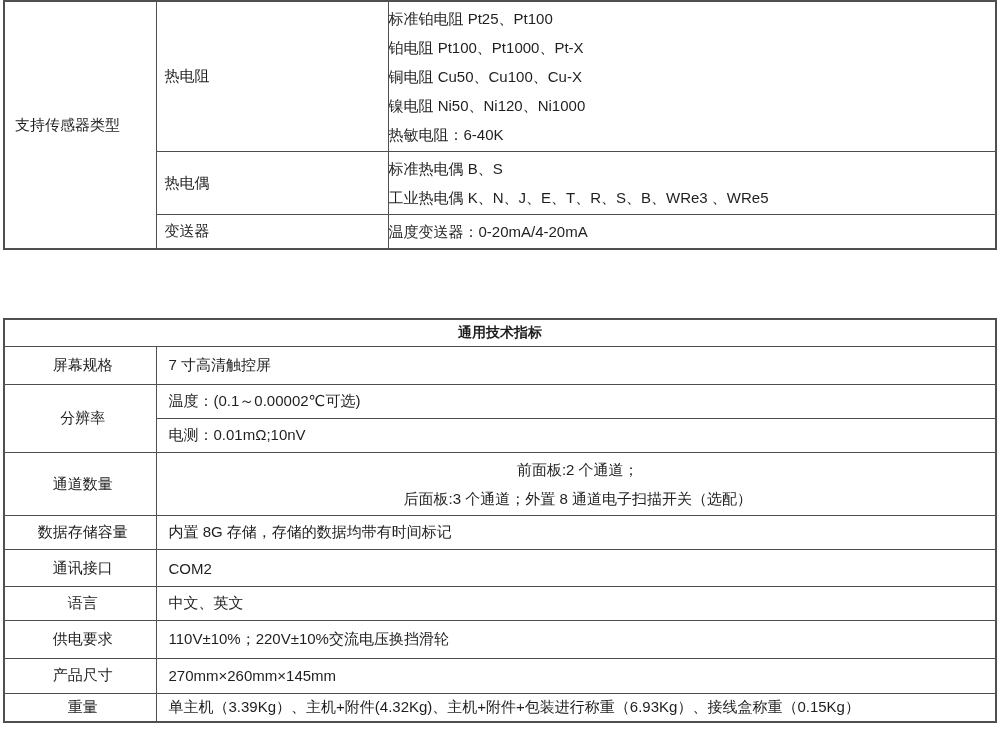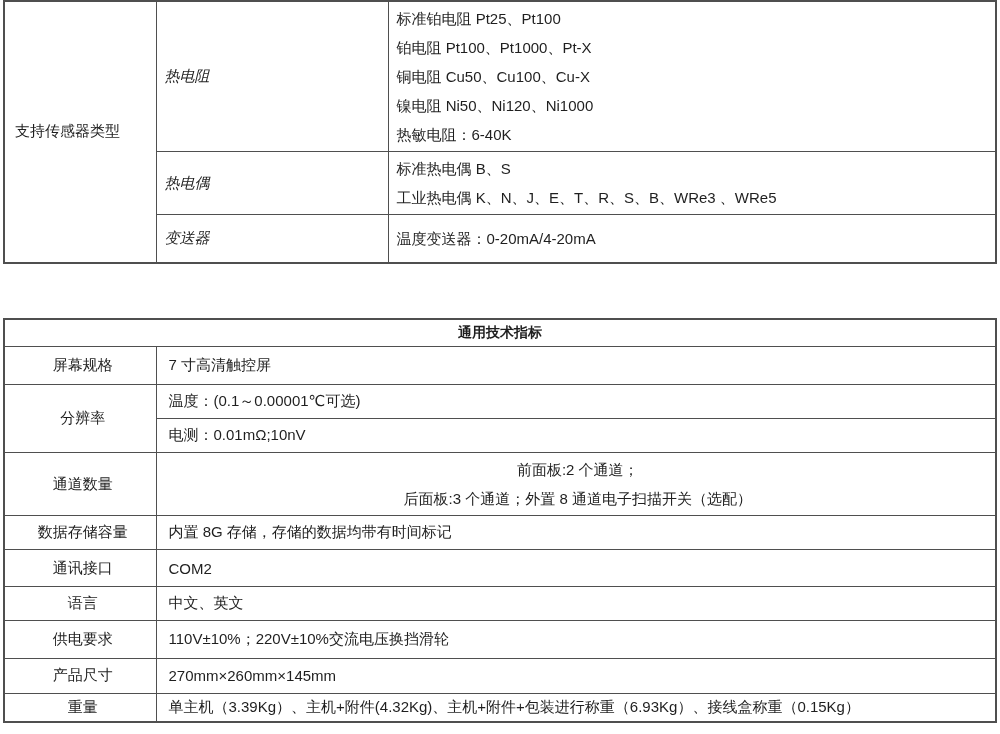--- a/index.html
+++ b/index.html
@@ -29,22 +29,22 @@
     overflow: hidden;
   }
   
   .t1 {
     left: 3px;
     top: 0px;
     width: 994px;
     height: 249px;
   }
   .t1 td.c1 { padding: 0 4px 0 10px; }
-  .t1 td.c2 { padding: 0 4px 0 8px; font-style: italic; }
-  .t1 td.c3 { padding: 2px 8px 2px 8px; }
+  .t1 td.c2 { padding: 0 4px 0 8px; }
+  .t1 td.c3 { padding: 2px 8px 2px 0; }
   .t1 .ln {
     line-height: 29px;
     white-space: nowrap;
   }
   
   .t2 {
     left: 3px;
     top: 318px;
     width: 994px;
     height: 405px;
@@ -84,21 +84,21 @@
         <div class="ln">热敏电阻：6-40K</div>
       </td>
     </tr>
     <tr style="height:60px">
       <td class="c2">热电偶</td>
       <td class="c3">
         <div class="ln">标准热电偶 B、S</div>
         <div class="ln">工业热电偶 K、N、J、E、T、R、S、B、WRe3 、WRe5</div>
       </td>
     </tr>
-    <tr style="height:48px">
+    <tr style="height:34px">
       <td class="c2">变送器</td>
       <td class="c3">
         <div class="ln">温度变送器：0-20mA/4-20mA</div>
       </td>
     </tr>
   </tbody>
 </table>
 
 <table class="t2">
   <colgroup>
@@ -108,21 +108,21 @@
   <tbody>
     <tr style="height:27px">
       <th class="hdr" colspan="2">通用技术指标</th>
     </tr>
     <tr style="height:37px">
       <td class="lab">屏幕规格</td>
       <td class="val">7 寸高清触控屏</td>
     </tr>
     <tr style="height:33px">
       <td class="lab" rowspan="2">分辨率</td>
-      <td class="val">温度：(0.1～0.00001℃可选)</td>
+      <td class="val">温度：(0.1～0.00002℃可选)</td>
     </tr>
     <tr style="height:33px">
       <td class="val">电测：0.01mΩ;10nV</td>
     </tr>
     <tr style="height:60px">
       <td class="lab">通道数量</td>
       <td class="val">
         <div class="ln">前面板:2 个通道；</div>
         <div class="ln">后面板:3 个通道；外置 8 通道电子扫描开关（选配）</div>
       </td>

